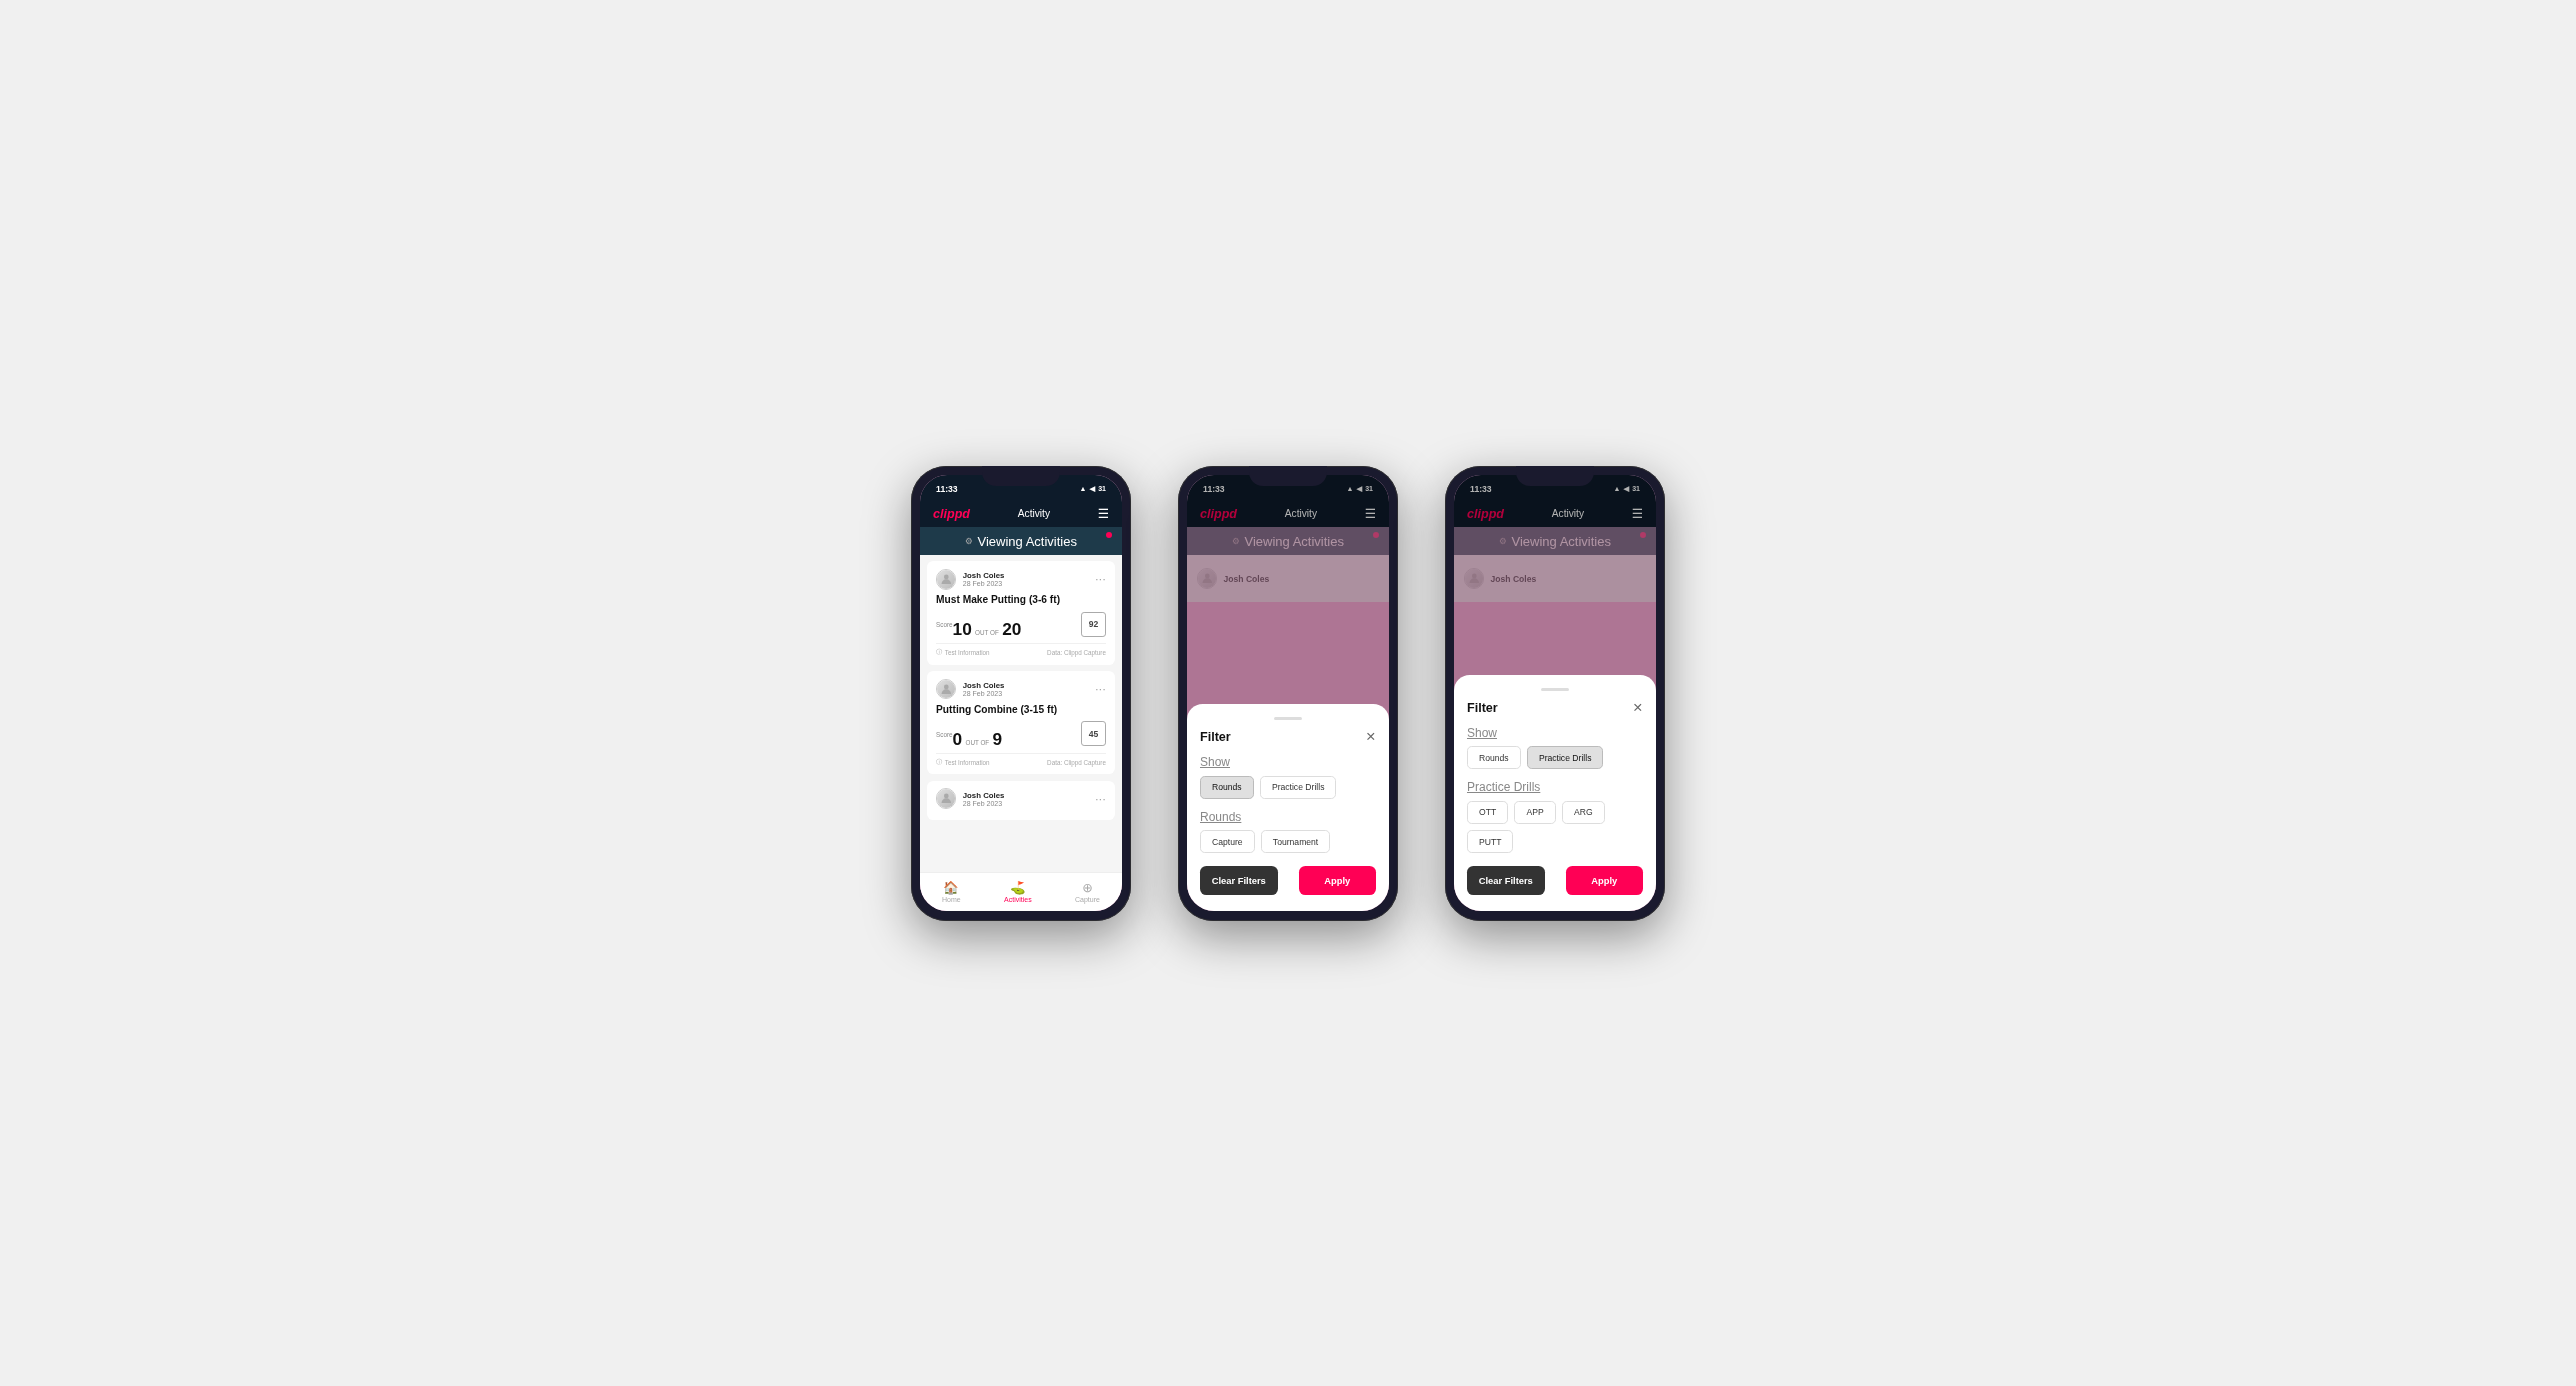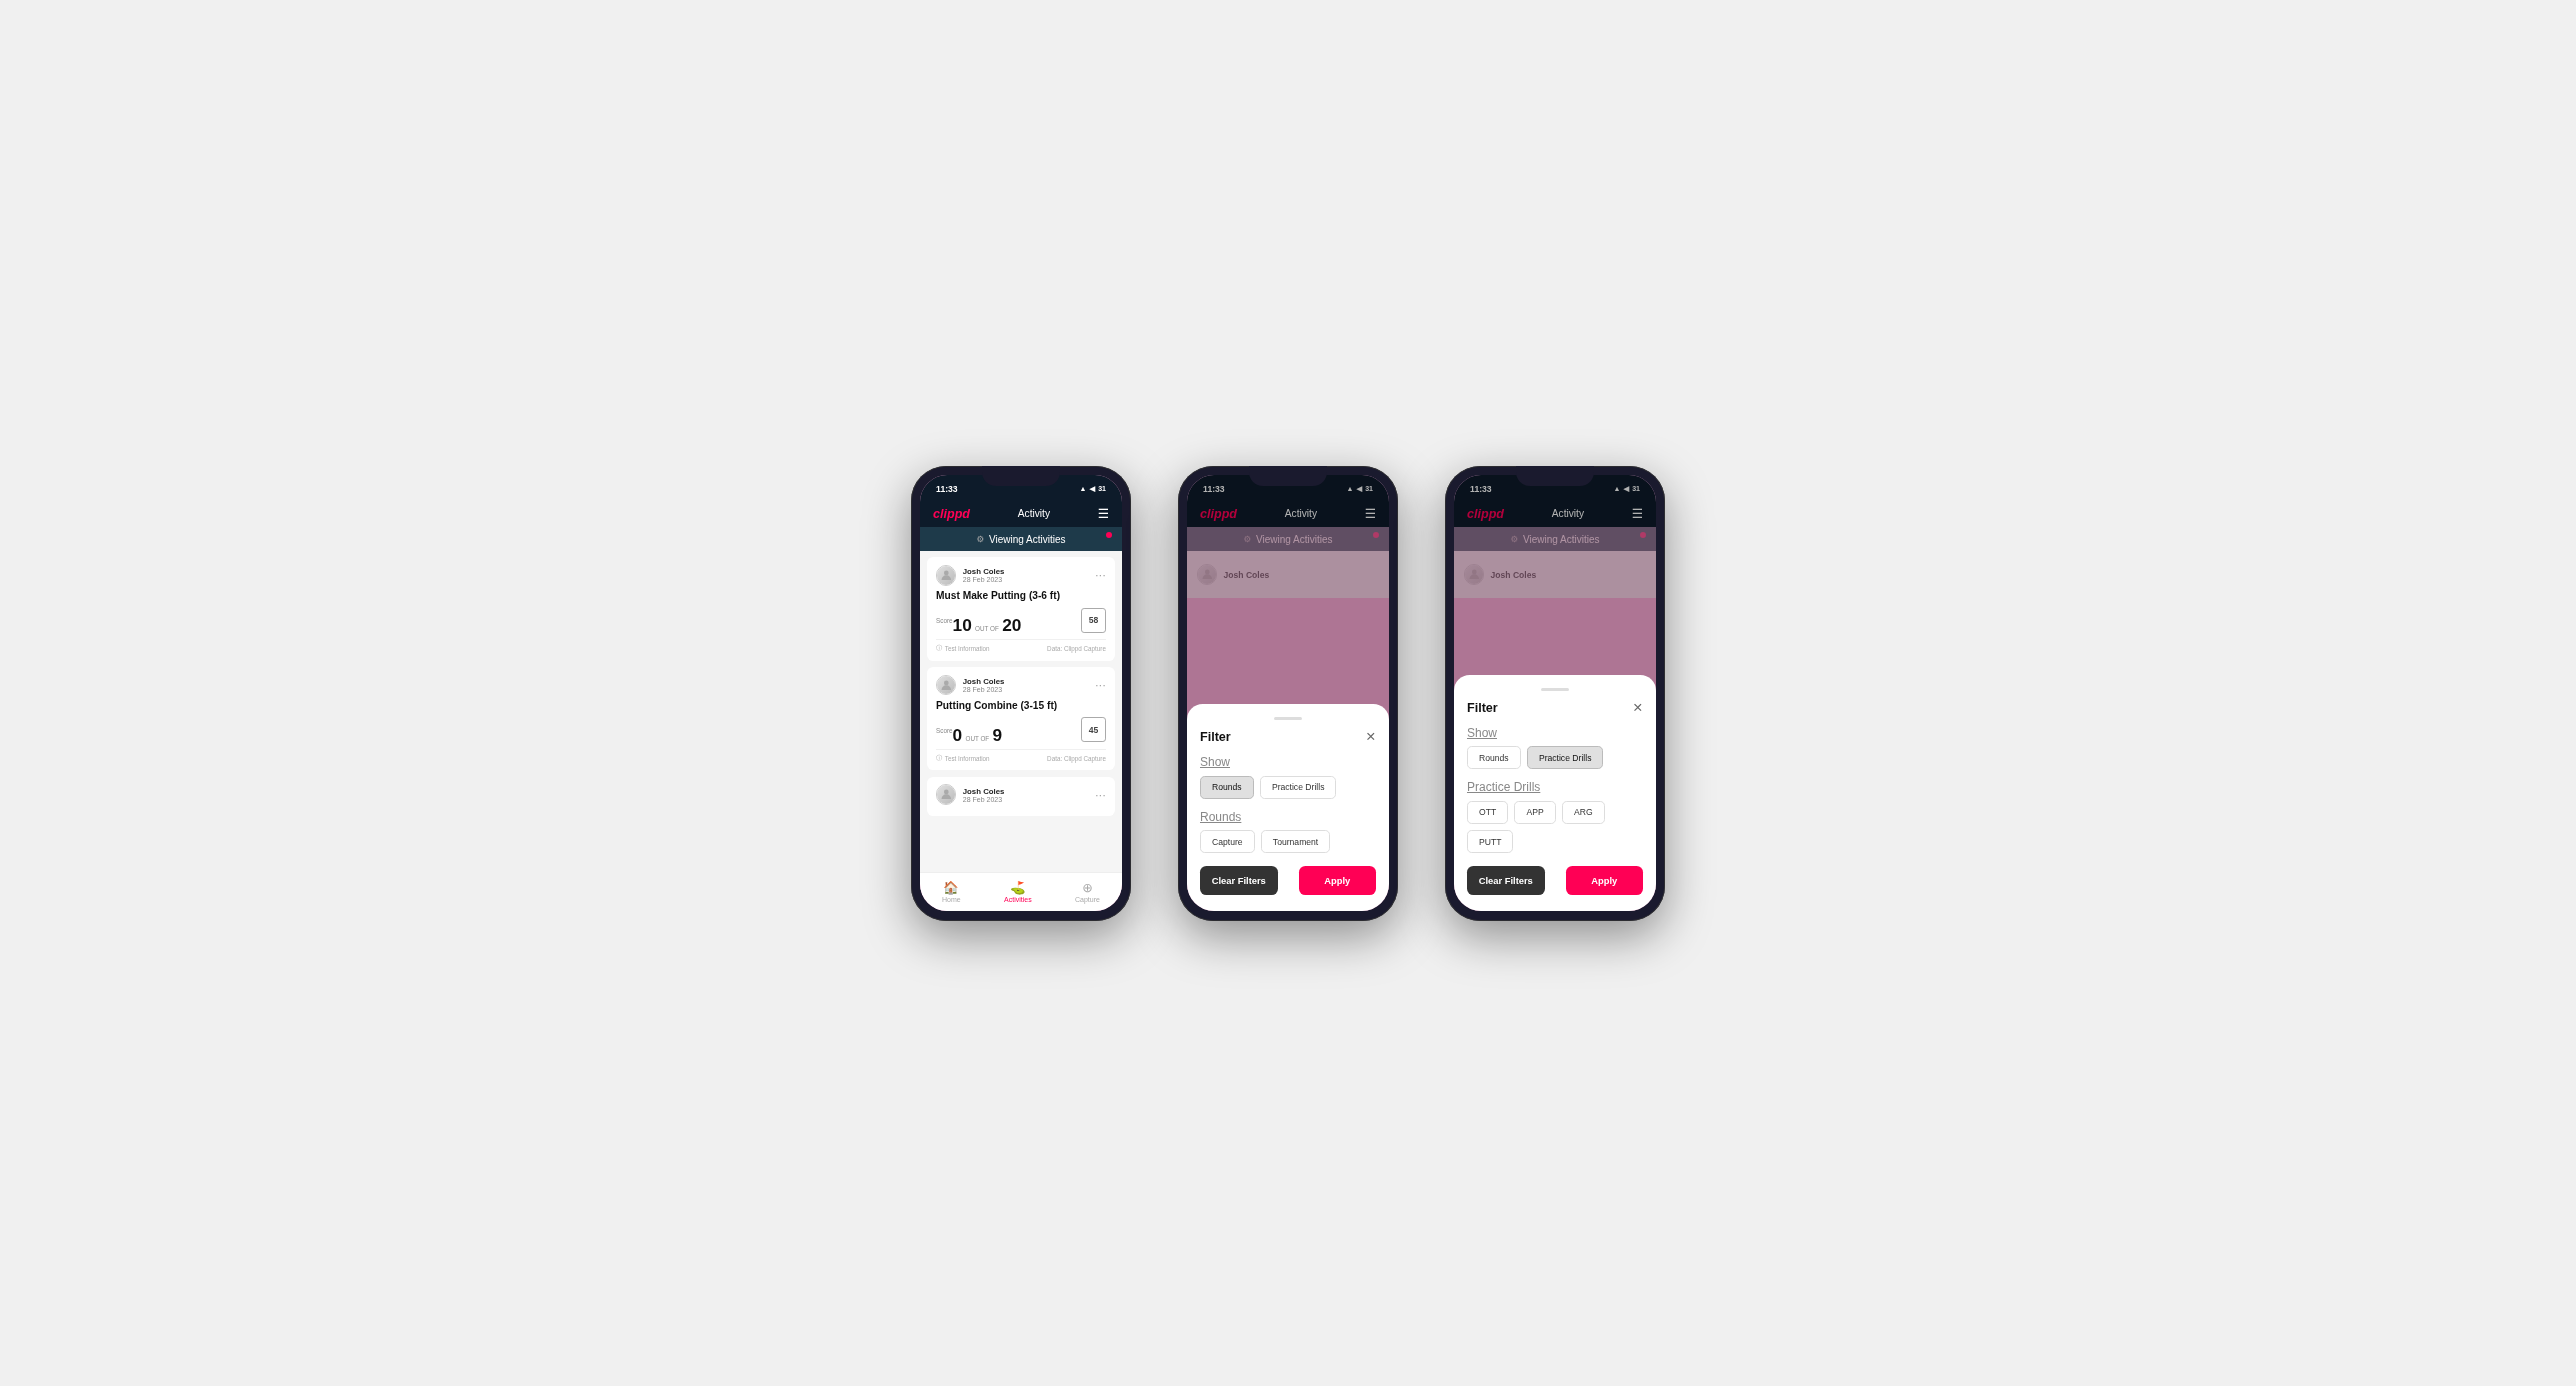--- a/index.html
+++ b/index.html
@@ -123,21 +123,21 @@
       height: 6.3px;
       background: #ff0055;
       border-radius: 50%;
       position: absolute;
       right: 9.4px;
       top: 4.7px;
     }
 
     .viewing-bar-text {
       color: #fff;
-      font-size: 10px;
+      font-size: 13px;
     }
 
     .filter-icon {
       color: #aaa;
       font-size: 8.6px;
     }
 
     
     .activity-content {
       flex: 1;
@@ -485,21 +485,21 @@
           <div class="card-stats">
             <div class="stat-group">
               <div class="stat-label">Score</div>
               <div class="stats-row">
                 <span class="stat-value">10</span>
                 <span class="stat-small">&nbsp;OUT OF&nbsp;</span>
                 <span class="stat-value">20</span>
               </div>
             </div>
             <div class="shot-quality-badge">
-              <span>58</span>
+              <span>92</span>
             </div>
           </div>
           <div class="card-footer">
             <span class="card-footer-text">
               ⓘ <span>Test Information</span>
             </span>
             <span class="card-footer-text">Data: Clippd Capture</span>
           </div>
         </div>
 

